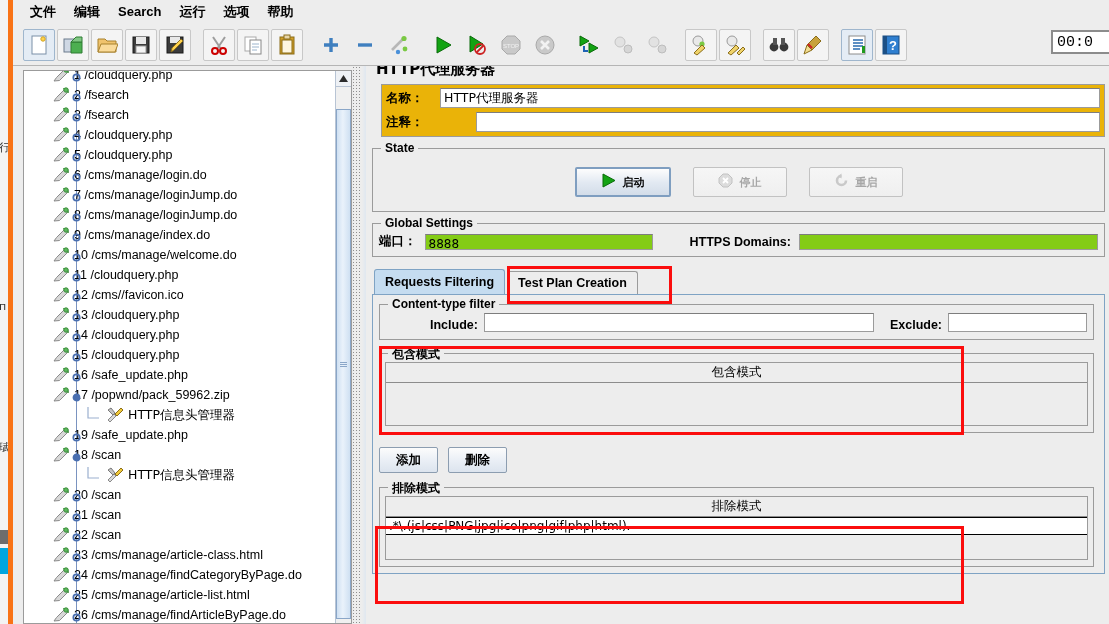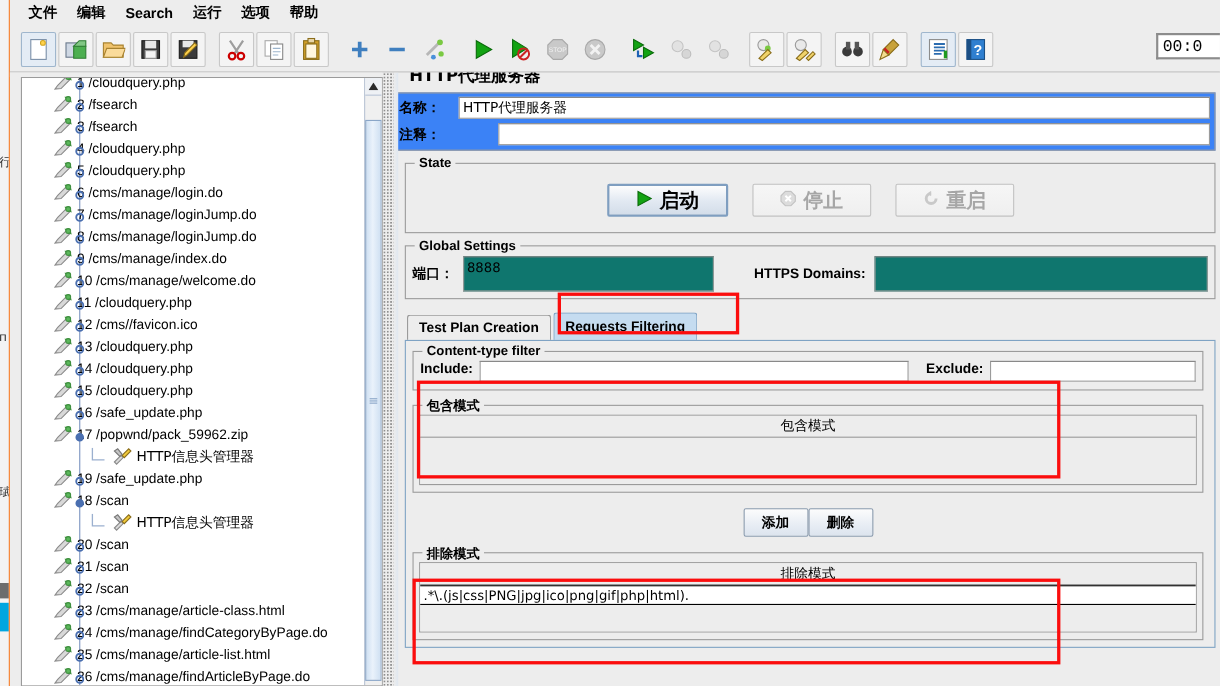--- a/index.html
+++ b/index.html
@@ -28,21 +28,21 @@
     position: absolute; left: 0; width: 10px; height: 26px; background: #00a6e0;
   }
   .bg-window .bgdark {
     position: absolute; left: 0; width: 10px; height: 14px; background: #6d6d6d;
   }
 
   
   .app {
     position: absolute; left: 8px; top: 0; width: 1101px; height: 624px;
     background: #ededed;
-    border-left: 1px solid #f97316;
+    border-left: 5px solid #f97316;
     display: flex; flex-direction: column;
   }
 
   
   .menubar {
     height: 24px; background: #ededed; display: flex; align-items: center;
     padding-left: 8px; flex: 0 0 auto;
   }
   .menubar .mi {
     padding: 2px 9px; font-size: 13px; font-weight: bold; color: #000;
@@ -144,21 +144,21 @@
     display: flex; flex-direction: column; overflow: hidden; position: relative;
   }
   .panel-title {
     font-size: 15px; font-weight: bold; color: #000;
     font-family: "DejaVu Sans", sans-serif;
     padding-left: 14px; height: 14px; line-height: 10px; overflow: hidden;
     margin-top: -2px;
   }
 
   .name-box {
-    margin: 6px 4px 0 0; border: 1px solid #9b9b9b; background: #3b82f6;
+    margin: 6px 4px 0 19px; border: 1px solid #9b9b9b; background: #eab308;
     padding: 2px 4px 3px 4px;
   }
   .fieldrow { display: flex; align-items: center; height: 22px; }
   .fieldrow + .fieldrow { margin-top: 2px; gap: 36px; }
   .flabel {
     font-family: "DejaVu Sans", sans-serif; font-size: 12.5px; font-weight: bold;
     width: 54px; flex: 0 0 54px; color: #000;
   }
   .ftext {
     flex: 1 1 auto; height: 20px; background: #fff;
@@ -179,36 +179,36 @@
     font-family: "Liberation Sans", sans-serif;
   }
   .group > .gtitle.cjk { font-family: "DejaVu Sans", sans-serif; }
 
   .state-row { display: flex; justify-content: center; gap: 22px; padding: 8px 0 6px 0; }
   .jbtn {
     min-width: 90px; height: 30px; padding: 0 24px;
     border: 1px solid #8c9db0; border-radius: 2px;
     background: linear-gradient(to bottom,#fdfdfd,#e2e9f2 52%,#d3dde9);
     display: flex; align-items: center; justify-content: center; gap: 7px;
-    font-family: "DejaVu Sans", sans-serif; font-size: 18px; font-weight: bold;
+    font-family: "DejaVu Sans", sans-serif; font-size: 11px; font-weight: bold;
     color: #000; cursor: default;
   }
   .jbtn.disabled {
     border-color: #c2c2c2; color: #a6a6a6;
     background: linear-gradient(to bottom,#f6f6f6,#efefef);
   }
   .jbtn.primary { border: 2px solid #7f9ec0; }
 
   .gs-row { display: flex; align-items: center; gap: 8px; padding: 2px 0 1px 0; }
   .gs-label {
     font-family: "DejaVu Sans", sans-serif; font-size: 12.5px; font-weight: bold;
   }
   .gs-label.latin { font-family: "Liberation Sans", sans-serif; }
   .gs-input {
-    height: 32px; background: #0f766e; border: 1px solid #9b9b9b;
+    height: 16px; background: #84cc16; border: 1px solid #9b9b9b;
     border-top-color: #7d7d7d; font-size: 12px; padding: 0 3px; line-height: 18px;
     font-family: "DejaVu Sans", sans-serif;
   }
   #port-input { width: 228px; }
   #https-input { flex: 1 1 auto; min-width: 0; }
 
   
   .tabs-wrap { margin: 12px 4px 0 10px; position: relative; }
   .tabstrip { display: flex; align-items: flex-end; height: 25px; padding-left: 2px; }
   .tab {
@@ -217,21 +217,21 @@
     border: 1px solid #9b9b9b; border-bottom: none;
     border-radius: 3px 3px 0 0; background: #ededed; margin-right: 2px;
     font-family: "Liberation Sans", sans-serif;
   }
   .tab.active { background: #c5dcf0; border-color: #7fa3c4; height: 25px; }
   .tabpane {
     border: 1px solid #7fa3c4; background: #ededed;
     padding: 9px 10px 6px 6px; position: relative;
   }
 
-  .ctf-row { display: flex; align-items: flex-start; gap: 6px; }
+  .ctf-row { display: flex; align-items: flex-end; gap: 6px; margin-left: 44px; }
   .ctf-row .lbl { font-size: 12.5px; font-weight: bold; font-family: "Liberation Sans", sans-serif; }
   .ctf-input {
     height: 19px; background: #fff; border: 1px solid #9b9b9b;
     border-top-color: #7d7d7d;
   }
   #include-input { width: 390px; }
   #exclude-input { flex: 1 1 auto; min-width: 0; }
 
   
   .ptable-group { margin-top: 12px; position: relative; }
@@ -245,21 +245,21 @@
     font-family: "DejaVu Sans", sans-serif; font-size: 12.5px; color: #000;
   }
   .ptable .tbody { background: #ededed; }
   .ptable .prow {
     height: 18px; background: #fff; border-top: 1px solid #000;
     border-bottom: 1px solid #000;
     font-family: "DejaVu Sans", sans-serif; font-size: 12px;
     display: flex; align-items: center; padding-left: 3px; white-space: nowrap;
   }
 
-  .btn-row { display: flex; justify-content: center; margin-top: 14px; }
+  .btn-row { display: flex; gap: 10px; margin-top: 14px; }
   .sbtn {
     height: 26px; padding: 0 16px; border: 1px solid #8c9db0; border-radius: 2px;
     background: linear-gradient(to bottom,#fcfcfc,#e9eef5 55%,#dce4ee);
     display: flex; align-items: center; justify-content: center;
     font-size: 12.5px; font-weight: bold; color: #000;
     font-family: "DejaVu Sans", sans-serif; cursor: default;
   }
   .sbtn.latin { font-family: "Liberation Sans", sans-serif; }
 
   
@@ -922,22 +922,22 @@
           <div class="gs-row">
             <div class="gs-label">端口：</div>
             <div class="gs-input" id="port-input">8888</div>
             <div class="gs-label latin" style="margin-left:29px;">HTTPS Domains:</div>
             <div class="gs-input" id="https-input"></div>
           </div>
         </div>
 
         <div class="tabs-wrap">
           <div class="tabstrip">
+            <div class="tab active">Requests Filtering</div>
             <div class="tab">Test Plan Creation</div>
-            <div class="tab active">Requests Filtering</div>
           </div>
 
           <div class="tabpane">
 
             <div class="group" style="margin:0;padding:8px 6px 7px 6px;">
               <div class="gtitle">Content-type filter</div>
               <div class="ctf-row">
                 <div class="lbl">Include:</div>
                 <div class="ctf-input" id="include-input"></div>
                 <div class="lbl" style="margin-left:10px;">Exclude:</div>

